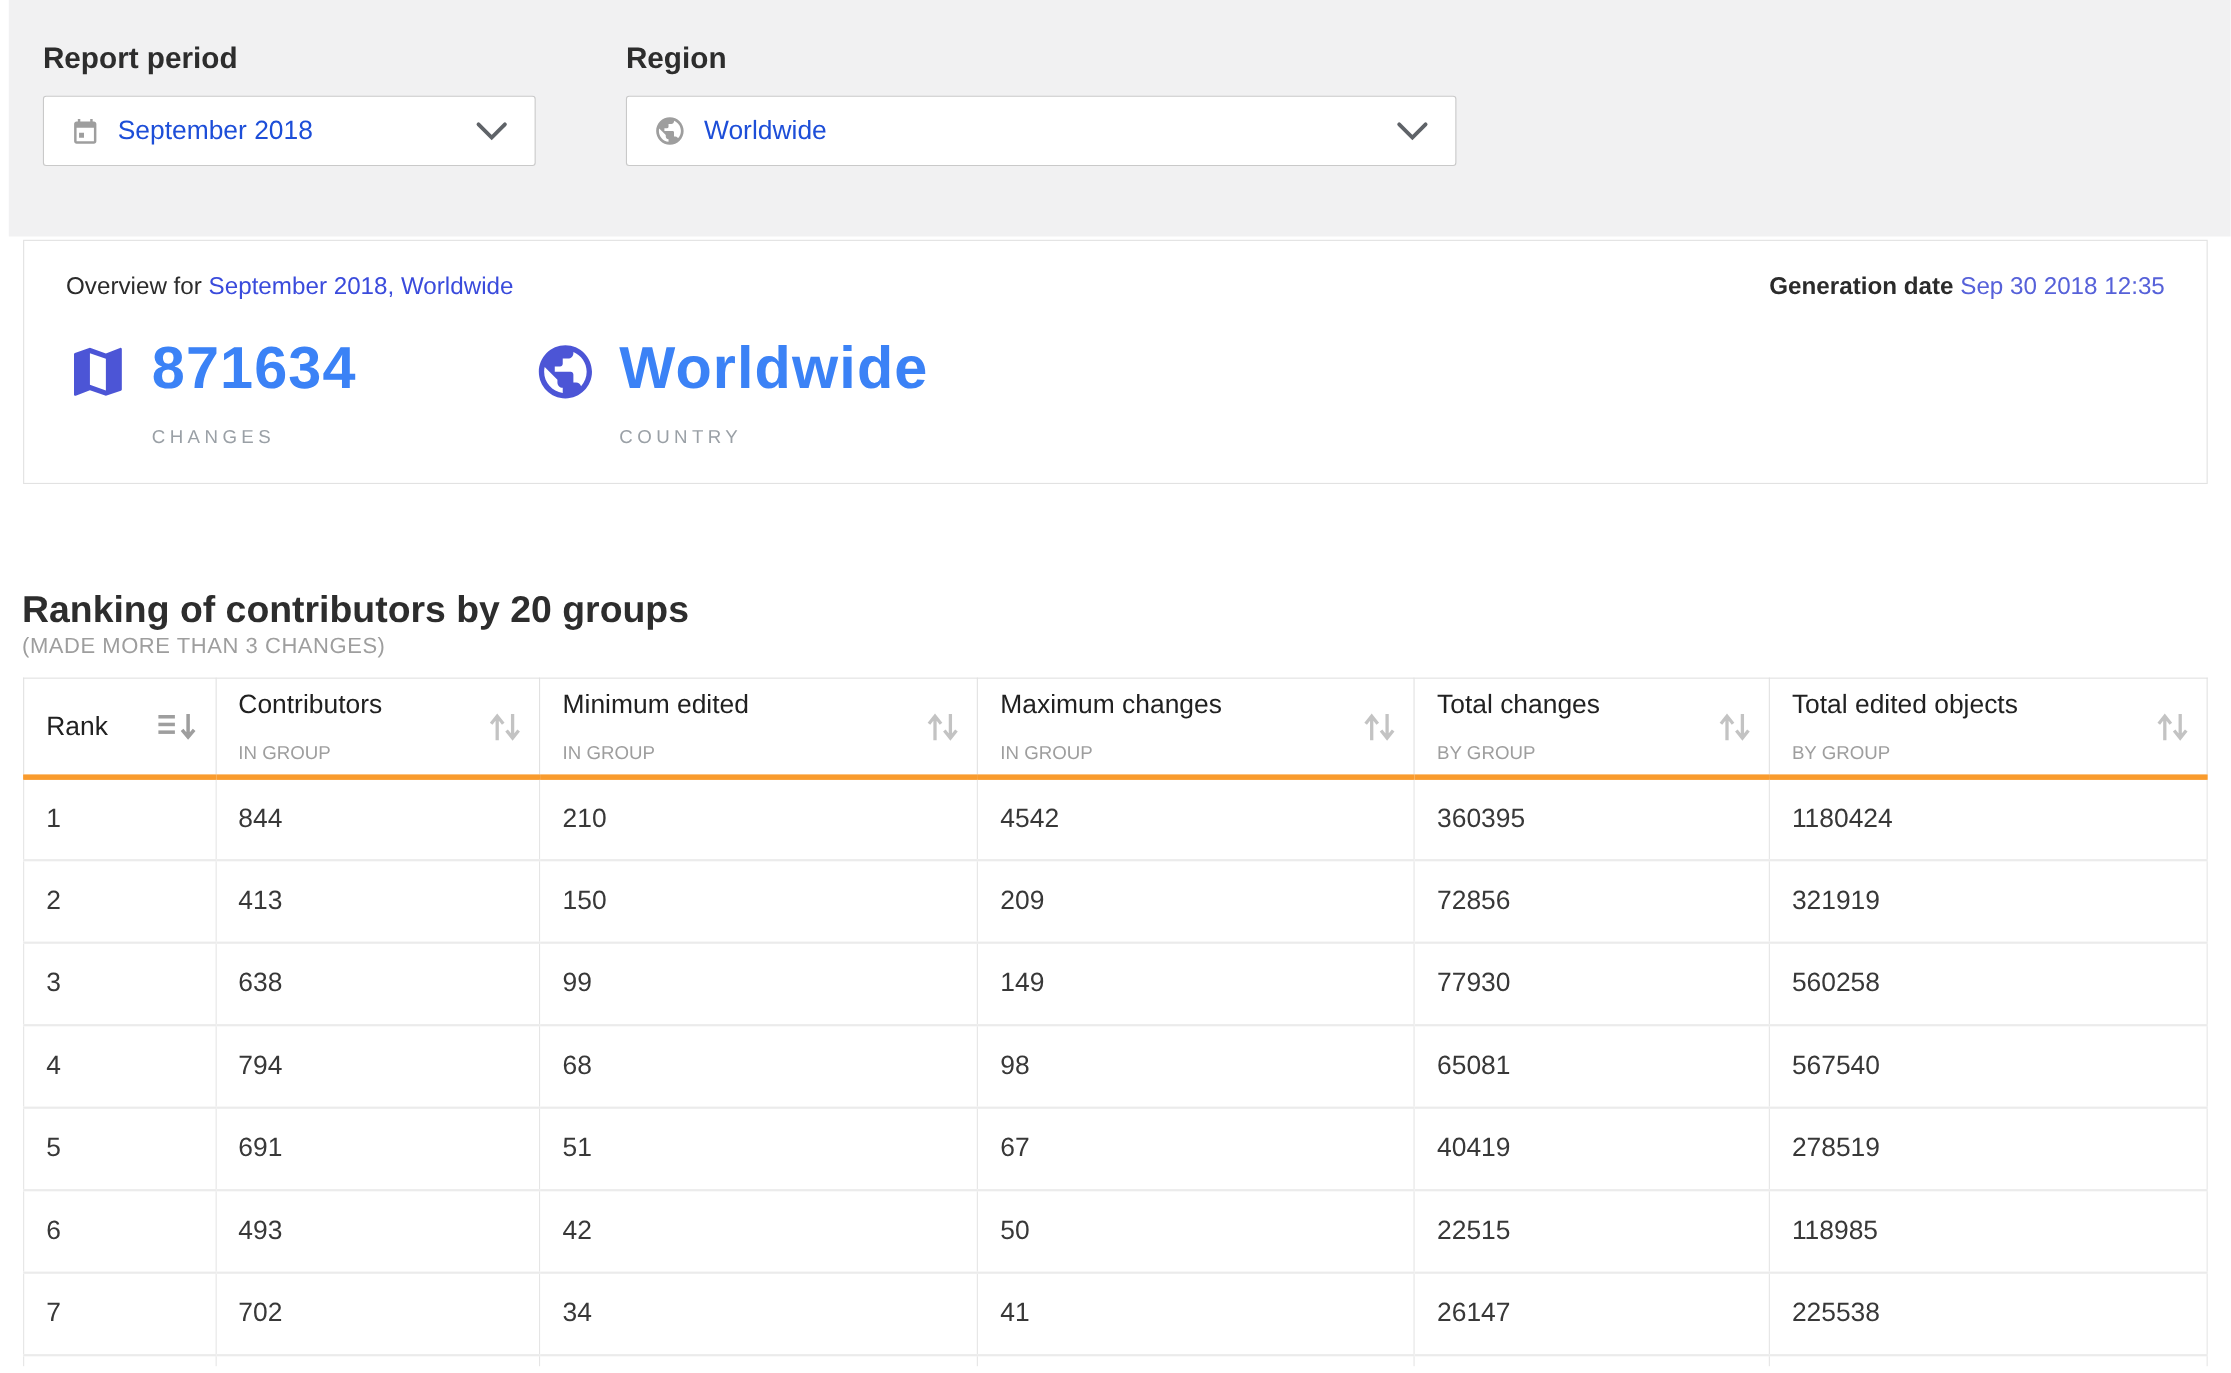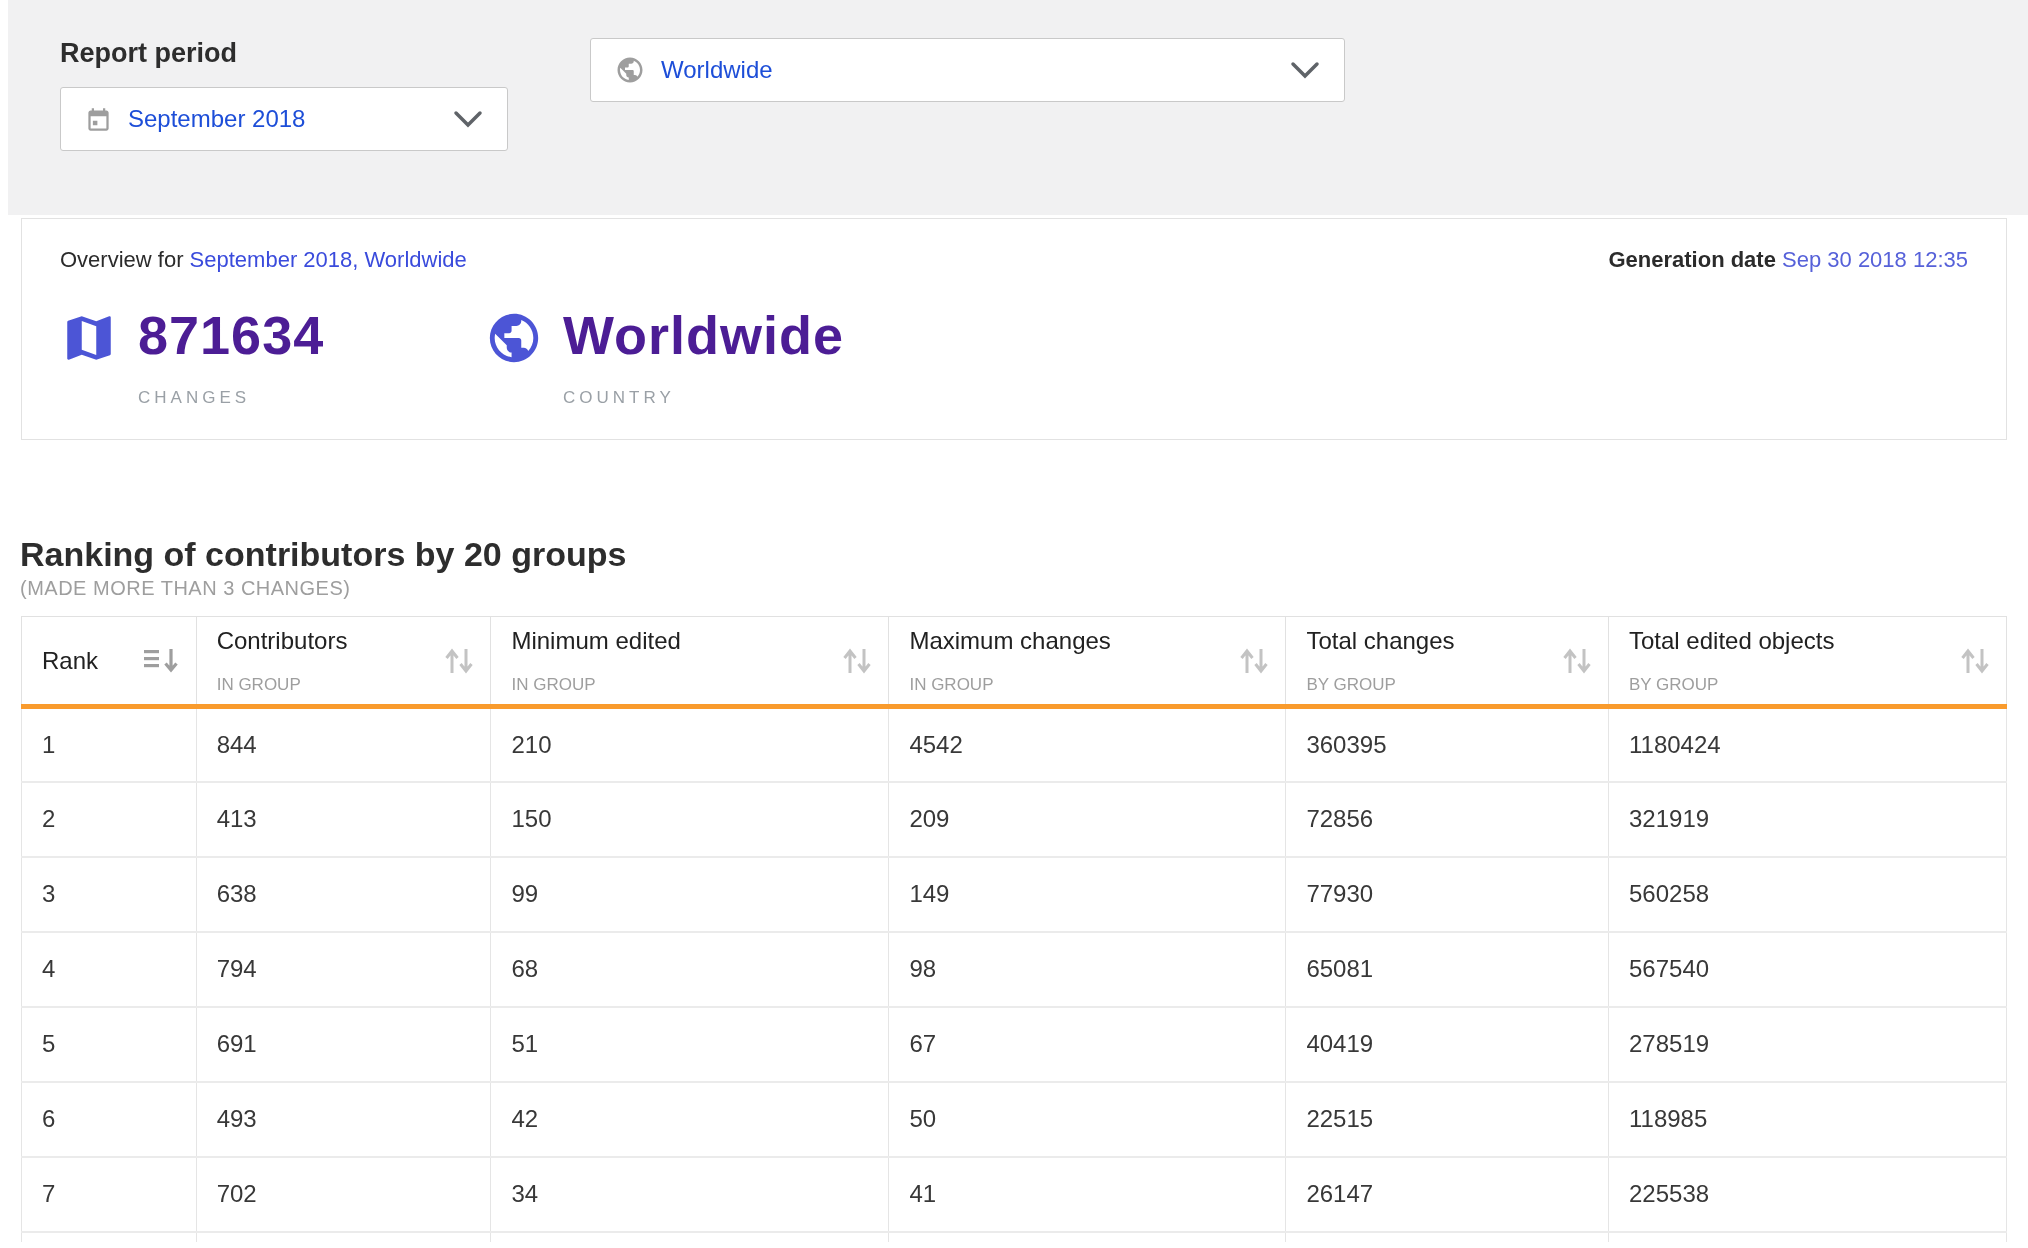--- a/index.html
+++ b/index.html
@@ -10,21 +10,21 @@
     font-family:"Liberation Sans", sans-serif;
     color:#2e2e2e;
   }
 
   
   .filter-bar {
     margin-left:8px;
     height:215px;
     background:#f1f1f2;
     display:flex;
-    padding:38px 0 0 52px;
+    padding:38px 0 0 31px;
   }
   .filter-group { margin-right:82px; }
   .filter-label {
     display:block;
     font-size:27px; font-weight:700; color:#2d2d2d;
     margin-bottom:18px;
   }
   .select {
     height:64px; background:#fff;
     border:1px solid #c9c9c9; border-radius:3px;
@@ -53,21 +53,21 @@
   .gen-label { font-weight:600; }
   .gen-value { color:#5661d9; cursor:pointer; }
 
   .stats { display:flex; margin-top:34px; align-items:flex-start; }
   .stat { display:flex; align-items:flex-start; }
   .stat.s1 { width:425px; }
   .stat.s2 { width:420px; }
   .stat-icon { flex:0 0 auto; margin-top:2px; }
   .stat-text { margin-left:20px; }
   .stat-value {
-    font-size:54px; font-weight:700; color:#4c1d95;
+    font-size:54px; font-weight:700; color:#3b82f6;
     line-height:1.05; letter-spacing:1px;
   }
   .stat-label {
     font-size:17px; color:#9aa0a6; letter-spacing:4px;
     margin-top:24px; font-weight:500;
   }
 
   
   .section-title {
     margin:96px 0 0 20px;
@@ -121,20 +121,21 @@
         <path fill="#9e9e9e" d="M19 4h-1V2h-2v2H8V2H6v2H5c-1.1 0-2 .9-2 2v14c0 1.1.9 2 2 2h14c1.1 0 2-.9 2-2V6c0-1.1-.9-2-2-2zm0 16H5V9h14v11zM7 13h4v4H7z"></path>
       </svg>
       <span class="sel-text">September 2018</span>
       <svg class="chev" width="30" height="18" viewBox="0 0 30 18">
         <path d="M3 3 L15 15 L27 3" stroke="#5f6368" stroke-width="3.5" fill="none" stroke-linecap="round"></path>
       </svg>
     </div>
   </div>
 
   <div class="filter-group">
+    <span class="filter-label">Region</span>
     <div class="select region">
       <svg width="30" height="30" viewBox="0 0 24 24">
         <path fill="#9e9e9e" d="M12 2C6.48 2 2 6.48 2 12s4.48 10 10 10 10-4.48 10-10S17.52 2 12 2zm-1 17.93c-3.95-.49-7-3.85-7-7.93 0-.62.08-1.21.21-1.79L9 15v1c0 1.1.9 2 2 2v1.93zm6.9-2.54c-.26-.81-1-1.39-1.9-1.39h-1v-3c0-.55-.45-1-1-1H8v-2h2c.55 0 1-.45 1-1V7h2c1.1 0 2-.9 2-2v-.41c2.93 1.19 5 4.06 5 7.41 0 2.08-.8 3.97-2.1 5.39z"></path>
       </svg>
       <span class="sel-text">Worldwide</span>
       <svg class="chev" width="30" height="18" viewBox="0 0 30 18">
         <path d="M3 3 L15 15 L27 3" stroke="#5f6368" stroke-width="3.5" fill="none" stroke-linecap="round"></path>
       </svg>
     </div>
   </div>

